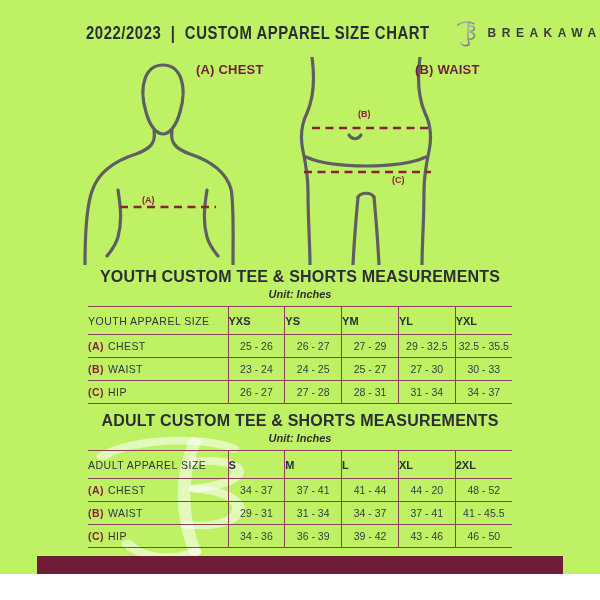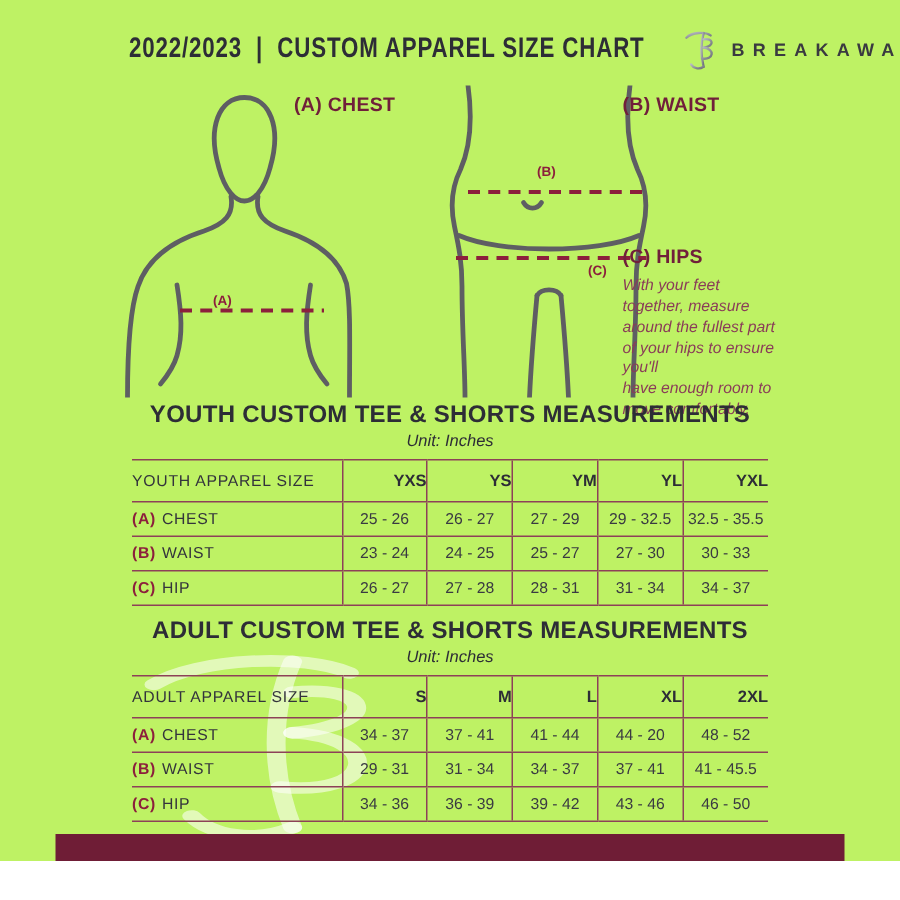--- a/index.html
+++ b/index.html
@@ -34,30 +34,30 @@
   #note-waist{left:415px;top:62px;width:122px;}
   #note-hips{left:415px;top:163px;width:124px;}
   .note-heading{font-size:13px;font-weight:bold;color:#701f3a;margin-bottom:6px;letter-spacing:.2px;}
   .note-body{font-size:10.5px;font-style:italic;line-height:1.32;color:#8a3d58;white-space:pre-line;}
 
   
   .tbl-block{position:absolute;left:88px;width:424px;}
   #youth-block{top:268px;}
   #adult-block{top:412px;}
   .tbl-title{text-align:center;font-size:16px;font-weight:bold;color:#2d2d36;letter-spacing:.2px;}
-  .tbl-unit{text-align:center;font-size:11px;font-style:italic;color:#2d2d36;margin:2px 0 6px 0;}
+  .tbl-unit{text-align:center;font-size:11px;font-style:italic;color:#2d2d36;margin:2px 0 6px 0;font-weight:bold;}
   table.size-table{width:424px;border-collapse:collapse;table-layout:fixed;}
   table.size-table col.lab{width:140px;}
   .size-table th,.size-table td{padding:0;background:transparent;}
   .size-table tr.hdr th{height:27px;border-top:1.5px solid #8d4158;border-bottom:1.5px solid #8d4158;}
   .size-table tr.data td{height:22px;border-bottom:1.5px solid #8d4158;}
   .size-table .vline{border-left:1.5px solid #8d4158;}
   .cell-label{text-align:left;padding-left:12px;font-weight:normal;font-size:10.5px;
     letter-spacing:.5px;color:#33333c;}
-  .size-code{font-size:11px;font-weight:bold;color:#2d2d36;text-align:right;}
+  .size-code{font-size:11px;font-weight:bold;color:#2d2d36;text-align:left;}
   .row-key{font-weight:bold;font-size:10.5px;color:#8c1f3c;margin-right:4px;}
   .row-name{font-size:10.5px;color:#33333c;letter-spacing:.4px;}
   .val{text-align:center;font-size:10.5px;color:#3a3a42;}
 
   
   #footer-bar{position:absolute;left:37px;right:37px;top:556px;height:37px;background:#6f1d36;}
 
   
   #watermark svg{position:absolute;left:90px;top:428px;}
 </style>
@@ -135,30 +135,20 @@
         <line x1="6" y1="115" x2="133" y2="115" stroke="#8c1f3c" stroke-width="2.6" stroke-dasharray="8 5.5"></line>
       </svg>
       <span class="meas-label" id="label-b">(B)</span>
       <span class="meas-label" id="label-c">(C)</span>
     </div>
 
     <div class="note" id="note-waist">
       <div class="note-heading">(B) WAIST</div>
     </div>
 
-    <div class="note" id="note-hips">
-      <div class="note-heading">(C) HIPS</div>
-      <div class="note-body">With your feet
-together, measure
-around the fullest part
-of your hips to ensure
-you'll
-have enough room to
-move comfortably.</div>
-    </div>
 
     <div class="tbl-block" id="youth-block">
       <div class="tbl-title">YOUTH CUSTOM TEE &amp; SHORTS MEASUREMENTS</div>
       <div class="tbl-unit">Unit: Inches</div>
       <table class="size-table">
         <colgroup>
             <col class="lab">
             <col>
             <col>
             <col>

